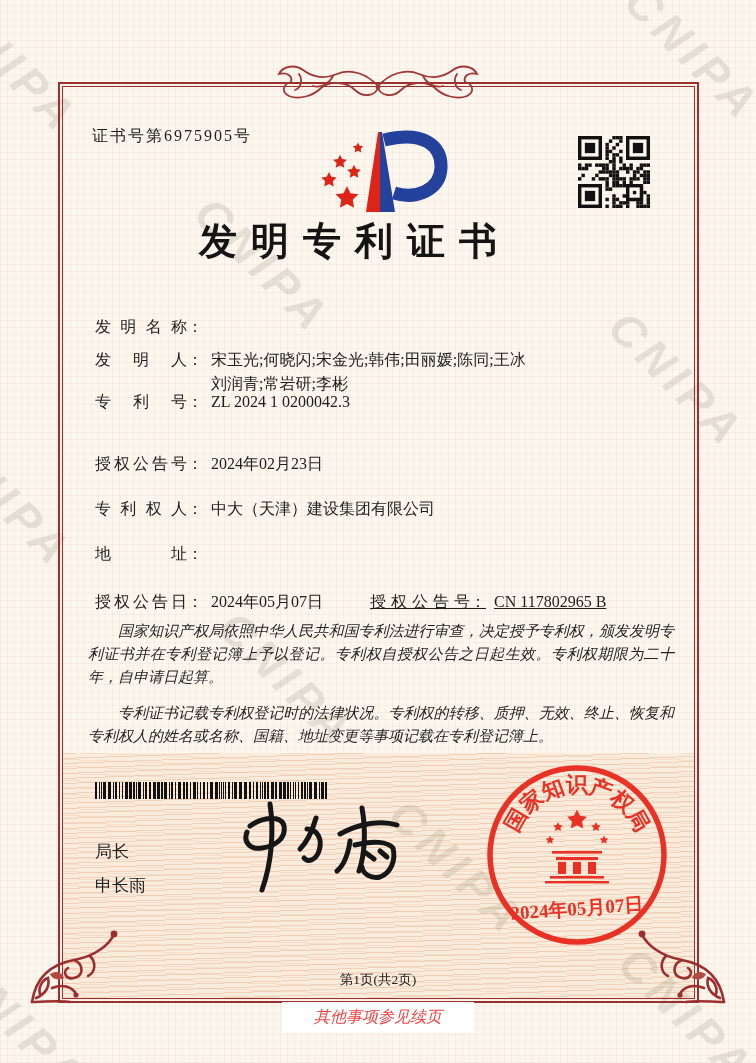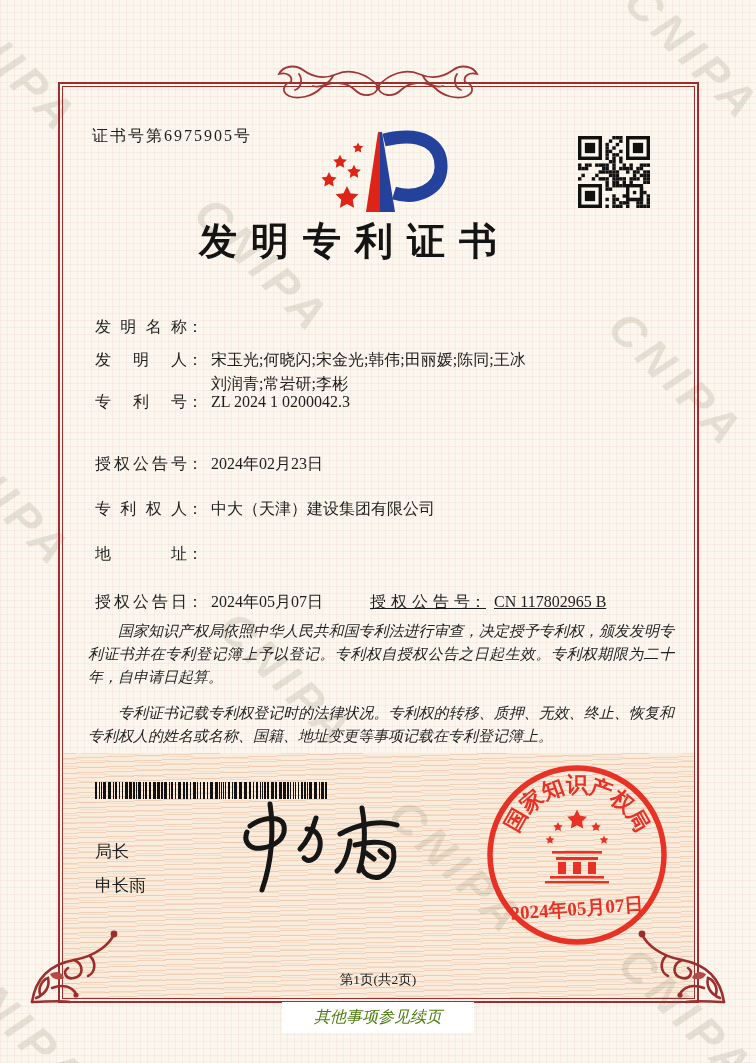--- a/index.html
+++ b/index.html
@@ -43,21 +43,21 @@
     font-style:italic;color:#1f1f1f;}
   
   .barcode{position:absolute;z-index:6;left:95px;top:782px;}
   .comm{position:absolute;z-index:6;left:95px;top:840px;font-family:"Liberation Sans","DejaVu Sans",sans-serif;
     font-size:17px;color:#222;}
   .comm div{margin-bottom:11px;}
   .sig{position:absolute;z-index:6;left:212px;top:796px;}
   .seal{position:absolute;z-index:8;left:482px;top:760px;opacity:.94;}
   .pageno{position:absolute;z-index:6;left:0;top:971px;width:756px;text-align:center;font-size:13.5px;color:#222;}
   .note{position:absolute;z-index:9;left:50%;transform:translateX(-50%);top:1002px;background:#fff;
-    padding:5px 32px;font-size:16px;font-style:italic;color:#4d7c0f;white-space:nowrap;}
+    padding:5px 32px;font-size:16px;font-style:italic;color:#ef4444;white-space:nowrap;}
   
   .flourish-top{position:absolute;z-index:4;left:263px;top:60px;}
   .corner{position:absolute;z-index:4;top:930px;}
   .corner.bl{left:26px;}
   .corner.br{right:26px;transform:scaleX(-1);}
 </style>
 </head>
 <body>
 
 <div class="page">

